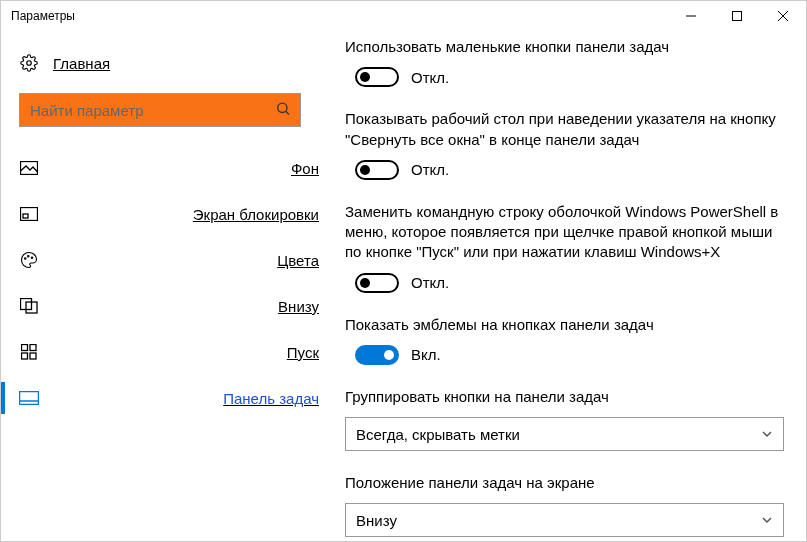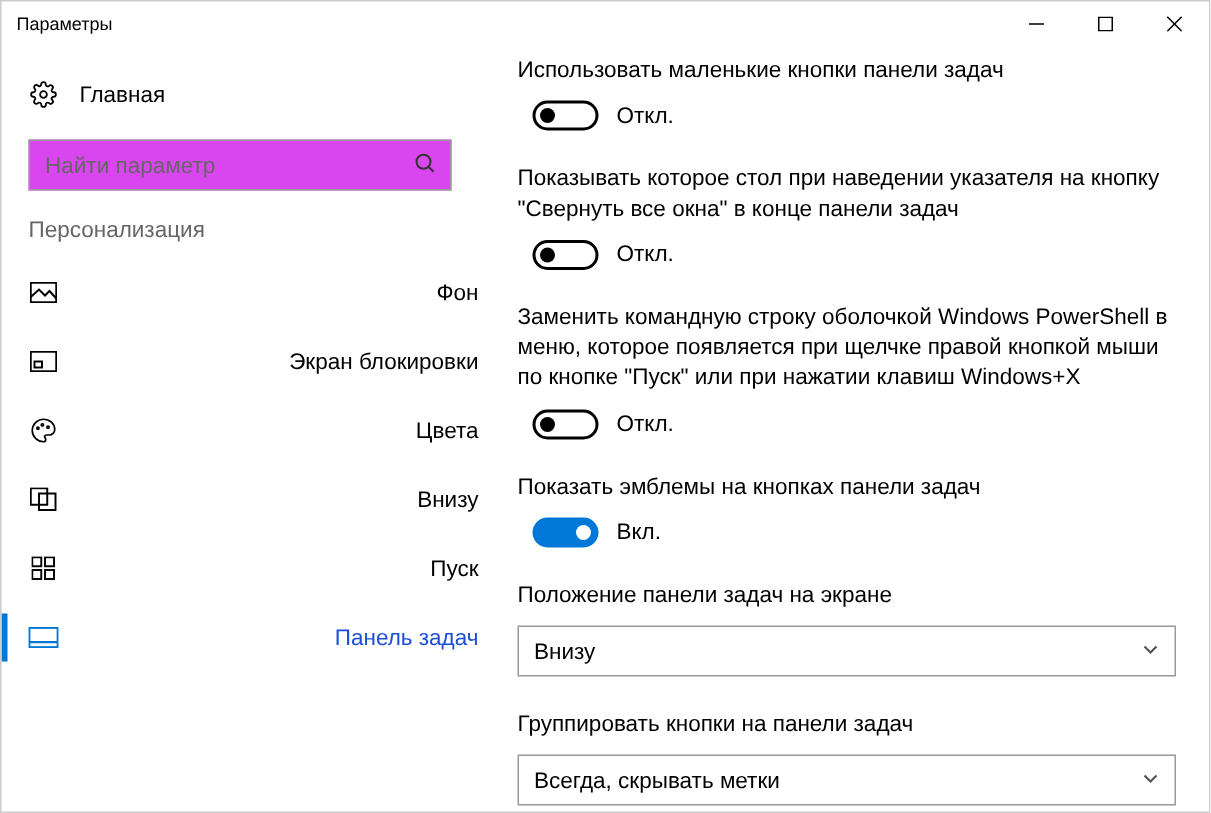--- a/index.html
+++ b/index.html
@@ -48,20 +48,21 @@
   .body {
     display: flex;
     flex: 1;
     overflow: hidden;
   }
   .sidebar {
     width: 318px;
     padding: 12px 0 0 0;
     display: flex;
     flex-direction: column;
+    text-decoration: underline;
   }
   .home-row {
     display: flex;
     align-items: center;
     height: 40px;
     padding-left: 18px;
     gap: 14px;
     margin-bottom: 10px;
   }
   .home-row .label { font-size: 15px; }
@@ -70,21 +71,21 @@
     position: relative;
   }
   .search-input {
     width: 100%;
     height: 34px;
     border: 1px solid #999;
     padding: 0 34px 0 10px;
     font-size: 15px;
     font-family: inherit;
     outline: none;
-    background: #d946ef;
+    background: #f97316;
   }
   .search-input::placeholder { color: #666; }
   .search-icon {
     position: absolute;
     right: 10px;
     top: 50%;
     transform: translateY(-50%);
     color: #333;
   }
   .section-header {
@@ -225,21 +226,20 @@
       <div class="search-wrap">
         <input class="search-input" type="text" placeholder="Найти параметр" style="">
         <span class="search-icon">
           <svg width="16" height="16" viewBox="0 0 24 24" fill="none" stroke="#333" stroke-width="2">
               <circle cx="11" cy="11" r="7"></circle>
               <line x1="21" y1="21" x2="16" y2="16"></line>
             </svg>
         </span>
       </div>
 
-      <div class="section-header">Персонализация</div>
 
       <div class="nav-item">
         <span class="nav-icon">
           <svg width="18" height="14" viewBox="0 0 18 14" fill="none" stroke="#000" stroke-width="1.3">
               <rect x="0.5" y="0.5" width="17" height="13"></rect>
               <path d="M0.5 10 L6 5 L10 9 L13 6 L17.5 11"></path>
             </svg>
         </span>
         <span>Фон</span>
       </div>
@@ -305,21 +305,21 @@
         <div class="setting-label">Использовать маленькие кнопки панели задач</div>
         <div class="toggle-row">
           <div class="toggle">
               <div class="knob"></div>
             </div>
           <span class="toggle-state">Откл.</span>
         </div>
       </div>
 
       <div class="setting">
-        <div class="setting-label">Показывать которое стол при наведении указателя на кнопку "Свернуть все окна" в конце панели задач</div>
+        <div class="setting-label">Показывать рабочий стол при наведении указателя на кнопку "Свернуть все окна" в конце панели задач</div>
         <div class="toggle-row">
           <div class="toggle">
               <div class="knob"></div>
             </div>
           <span class="toggle-state">Откл.</span>
         </div>
       </div>
 
       <div class="setting">
         <div class="setting-label">Заменить командную строку оболочкой Windows PowerShell в меню, которое появляется при щелчке правой кнопкой мыши по кнопке "Пуск" или при нажатии клавиш Windows+X</div>
@@ -331,42 +331,42 @@
         </div>
       </div>
 
       <div class="setting">
         <div class="setting-label">Показать эмблемы на кнопках панели задач</div>
         <div class="toggle-row">
           <div class="toggle on">
               <div class="knob"></div>
             </div>
           <span class="toggle-state">Вкл.</span>
+        </div>
+      </div>
+
+      <div class="setting">
+        <div class="setting-label">Группировать кнопки на панели задач</div>
+        <div class="select">
+          <span>Всегда, скрывать метки</span>
+          <span class="chev">
+            <svg width="12" height="12" viewBox="0 0 12 12" fill="none" stroke="#555" stroke-width="1.5">
+                <path d="M2 4 L6 8 L10 4"></path>
+              </svg>
+          </span>
         </div>
       </div>
 
       <div class="setting">
         <div class="setting-label">Положение панели задач на экране</div>
         <div class="select">
           <span>Внизу</span>
           <span class="chev">
             <svg width="12" height="12" viewBox="0 0 12 12" fill="none" stroke="#555" stroke-width="1.5">
                 <path d="M2 4 L6 8 L10 4"></path>
               </svg>
           </span>
         </div>
       </div>
 
-      <div class="setting">
-        <div class="setting-label">Группировать кнопки на панели задач</div>
-        <div class="select">
-          <span>Всегда, скрывать метки</span>
-          <span class="chev">
-            <svg width="12" height="12" viewBox="0 0 12 12" fill="none" stroke="#555" stroke-width="1.5">
-                <path d="M2 4 L6 8 L10 4"></path>
-              </svg>
-          </span>
-        </div>
-      </div>
-
     </div>
   </div>
 </div>
 
 </body></html>

